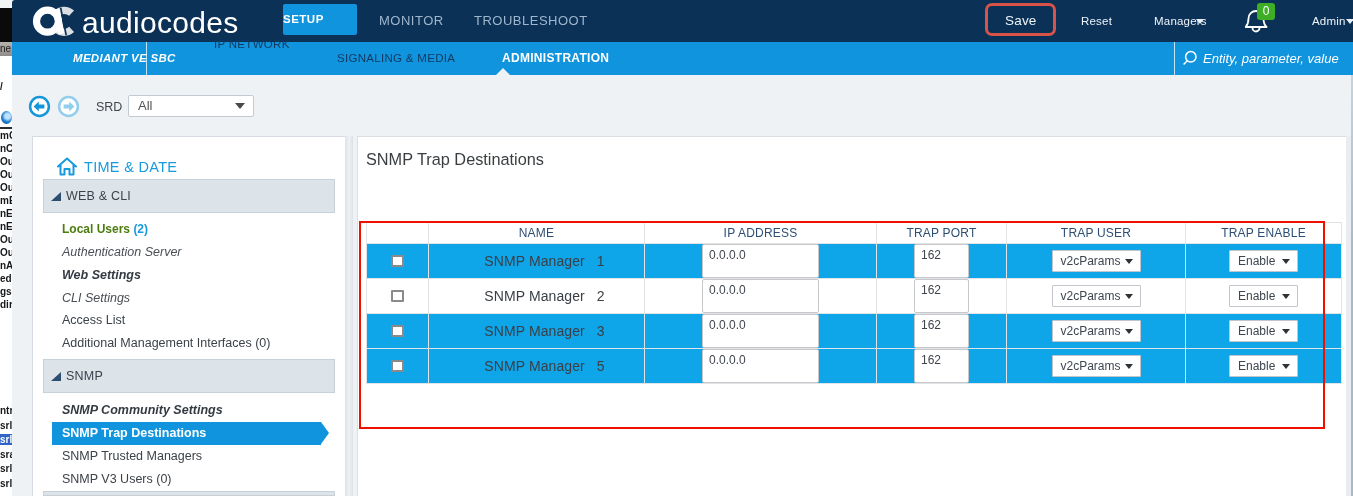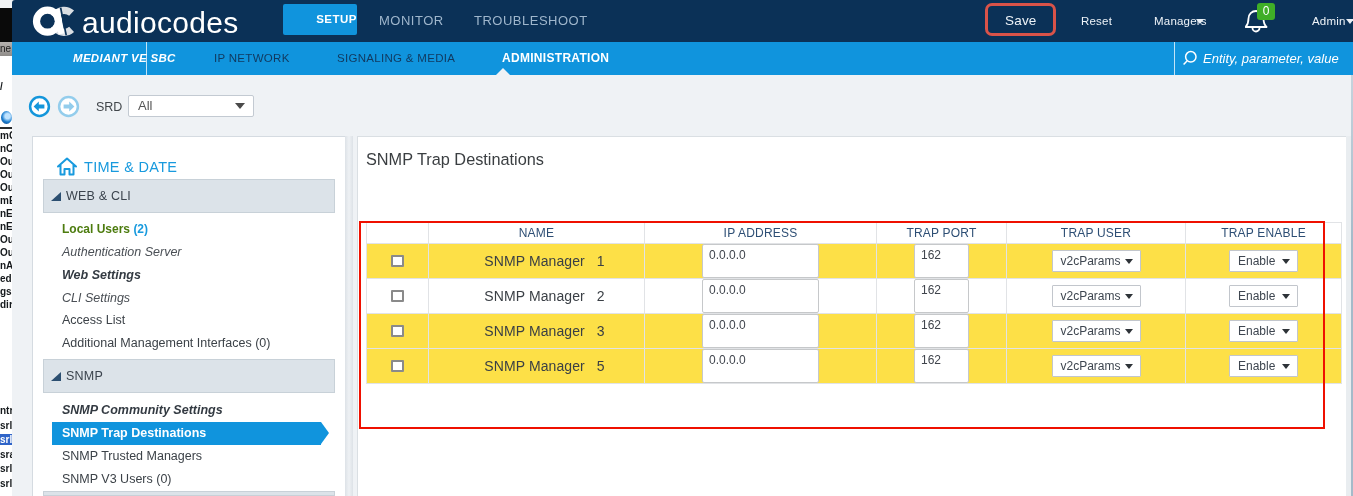--- a/index.html
+++ b/index.html
@@ -14,21 +14,21 @@
 #strip .blk { left:0; top:8px; width:12px; height:34px; background:#0a0a0a; }
 #strip .ttl { left:0; top:42px; width:12px; height:14px; background:linear-gradient(#b5b2af,#8f8c89); color:#1c1c1c; font-size:10px; line-height:14px; }
 #strip .frag { left:0; width:14px; color:#15191c; font-size:10px; font-weight:bold; line-height:13px; white-space:pre; }
 #strip .sel { background:#2f64c8; color:#fff; }
 #strip .icn { left:1px; top:111px; width:11px; height:13px; border-radius:50% 50% 50% 50%; background:radial-gradient(circle at 60% 40%, #bfe3ff 0 25%, #1e7fd0 55%, #0b3f7e 100%); }
 #strip .hl { left:0; top:127px; width:12px; height:2px; background:#2a2d30; }
 
 
 #bar1 { left:12px; top:0; width:1341px; height:42px; background:#0b3157; border-top-left-radius:3px; }
 .topnav { color:#9fb6cc; font-size:13px; letter-spacing:0.5px; line-height:42px; }
-#setupbtn { left:283px; top:4px; width:74px; height:31px; background:#1094dd; border-radius:2px; color:#fff; font-size:11.5px; font-weight:bold; line-height:31px; text-align:right; letter-spacing:0.5px; }
+#setupbtn { left:283px; top:4px; width:74px; height:31px; background:#1094dd; border-radius:2px; color:#fff; font-size:11.5px; font-weight:bold; line-height:31px; text-align:left; letter-spacing:0.5px; }
 #savebox { left:985px; top:3px; width:71px; height:33px; border:3px solid #d95349; border-radius:7px; }
 .topright { color:#eef3f8; font-size:11.5px; line-height:42px; letter-spacing:0.2px; }
 .caret { width:0; height:0; border-left:4.5px solid transparent; border-right:4.5px solid transparent; border-top:5px solid #e8eef5; }
 #badge { left:1257px; top:3px; width:18px; height:17px; background:#3fae27; border-radius:3px; color:#fff; font-size:12px; line-height:17px; text-align:center; }
 
 
 #bar2 { left:12px; top:42px; width:1341px; height:33px; background:#1094dd; }
 .bnav { font-size:11.5px; line-height:33px; letter-spacing:0.3px; color:#11395f;margin-left:40px; }
 .vsep { top:42px; width:1px; height:33px; background:rgba(255,255,255,0.75); }
 #notch { left:496px; top:68px; width:0; height:0; border-left:7px solid transparent; border-right:7px solid transparent; border-bottom:7px solid #eff2f5; }
@@ -56,21 +56,21 @@
 #banner { left:52px; top:422px; width:269px; height:23px; background:#1094dd; color:#fff; font-weight:bold; font-size:12.5px; line-height:23px; padding-left:10px; }
 #banner .tip { position:absolute; right:-8px; top:0; width:0; height:0; border-top:11.5px solid transparent; border-bottom:11.5px solid transparent; border-left:8px solid #1094dd; }
 
 
 #ptitle { left:366px; top:150px; font-size:16.3px; color:#3a3e41; line-height:18px; }
 #tblwrap { left:366px; top:222px; }
 table { border-collapse:collapse; table-layout:fixed; width:975px; }
 td, th { border:1px solid #e1e3e6; padding:0; font-weight:normal; }
 th { height:21px; font-size:12px; color:#2d4e74; letter-spacing:0.2px; }
 td { height:30px; font-size:14px; color:#3a3f45; text-align:center; vertical-align:middle; letter-spacing:0.1px; }
-tr.odd { background:#fde047; }
+tr.odd { background:#0ea5e9; }
 .cb { width:13px; height:12px; border:2px solid #8a8a8a; border-radius:1px; margin:0 auto; background:#fff; }
 .ipt { display:block; margin:0 auto; height:34px; background:#fff; border:1px solid #c6c8ca; border-radius:2px; font-size:12px; color:#40454d; text-align:left; line-height:20px; padding-left:6px; letter-spacing:0; }
 .sel2 { display:block; position:relative; margin:0 auto; height:22px; background:#fff; border:1px solid #c2c6cc; border-radius:1px; font-size:12px; color:#3e4650; text-align:left; line-height:20px; padding-left:8px; letter-spacing:0; }
 .sel2 .arr { position:absolute; right:7px; top:7.5px; width:0; height:0; border-left:4.5px solid transparent; border-right:4.5px solid transparent; border-top:5.5px solid #2e3338; }
 #redrect { left:359px; top:221px; width:966px; height:208px; border:2px solid #ef1000; }
 </style>
 </head>
 <body>
 <div id="page">
 
@@ -126,21 +126,21 @@
     <path d="M11 3 a7.5 7.5 0 0 1 7.5 7.5 c0 5 1.5 7 3 8.5 h-21 c1.5 -1.5 3 -3.5 3 -8.5 A7.5 7.5 0 0 1 11 3 Z" fill="none" stroke="#fff" stroke-width="1.8" stroke-linejoin="round"></path>
     <path d="M7.5 20 a3.5 3.5 0 0 0 7 0" fill="none" stroke="#fff" stroke-width="1.8"></path>
   </svg>
   <div id="badge" class="abs">0</div>
   <div class="abs topright" style="left:1312px;top:0;">Admin</div>
   <div class="abs caret" style="left:1346px;top:19px;"></div>
 
   <div id="bar2" class="abs"></div>
   <div class="abs bnav" style="left:33px;top:42px;color:#fff;font-weight:bold;font-style:italic;font-size:11.5px;">MEDIANT VE SBC</div>
   <div class="abs vsep" style="left:146px;"></div>
-  <div class="abs bnav" style="left:174px;top:42px;">IP NETWORK</div>
+  <div class="abs bnav" style="left:174px;top:28px;">IP NETWORK</div>
   <div class="abs bnav" style="left:297px;top:42px;">SIGNALING &amp; MEDIA</div>
   <div class="abs bnav" style="left:462px;top:42px;color:#fff;font-weight:bold;font-size:12px;">ADMINISTRATION</div>
   <div id="notch" class="abs"></div>
   <div class="abs vsep" style="left:1174px;"></div>
   <svg class="abs" style="left:1181px;top:50px;" width="17" height="17" viewBox="0 0 17 17">
     <circle cx="9.8" cy="6.8" r="5.2" fill="none" stroke="#fff" stroke-width="1.5"></circle>
     <line x1="6" y1="10.9" x2="2.6" y2="14.6" stroke="#fff" stroke-width="1.5"></line>
   </svg>
   <div class="abs" style="left:1203px;top:42px;color:#fff;font-size:13px;font-style:italic;line-height:33px;">Entity, parameter, value</div>
 

